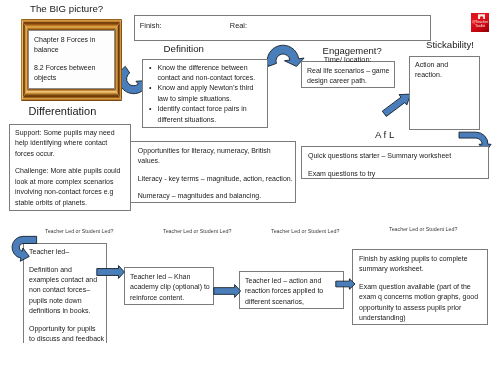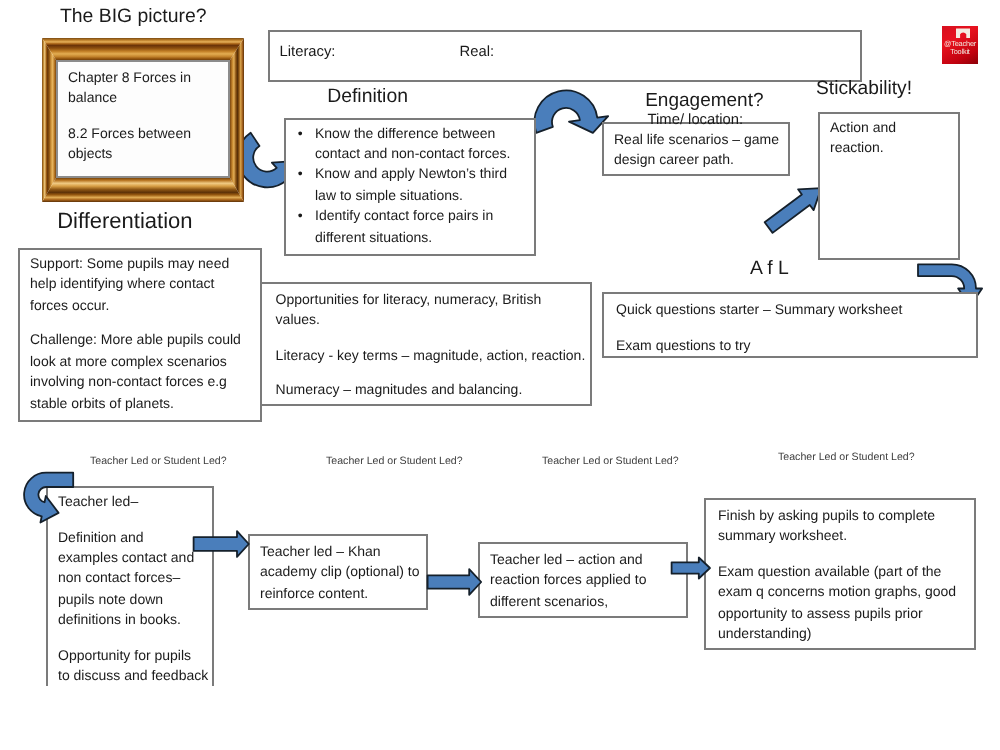--- a/index.html
+++ b/index.html
@@ -47,21 +47,21 @@
   #obj-list{position:absolute;left:14.5px;top:2.5px;width:112px;}
   .objitem{margin-bottom:0;padding-left:0;}
   .objitem:before{content:"\2022";position:absolute;left:-8.6px;top:0;font-size:7px;}
 
   
   #eng-title{left:322.6px;top:44.5px;font-size:9.5px;}
   #eng-box{left:301px;top:61px;width:94px;height:27px;}
   #eng-text{left:5px;top:4px;width:86px;}
 
   
-  #stick-title{left:408px;top:38.5px;font-size:9.6px;}
+  #stick-title{left:426px;top:38.5px;font-size:9.6px;}
   #stick-box{left:409px;top:56px;width:71px;height:74px;}
   #stick-text{left:5px;top:3px;width:62px;}
 
   
   #diff-title{left:28.6px;top:105px;font-size:11px;}
   #diff-box{left:9px;top:124px;width:122px;height:87px;}
   #diff-text{left:5px;top:3px;width:112px;}
 
   
   #lit-box{left:130px;top:141px;width:166px;height:62px;}
@@ -173,21 +173,21 @@
           <span class="ln">balance</span>
         </p>
         <p>
           <span class="ln">8.2 Forces between</span>
           <span class="ln">objects</span>
         </p>
       </div>
   </div>
 
   <div class="box" id="header-box"></div>
-  <div class="hdr hdr-small" id="h-teacher">Literacy:</div>
+  <div class="hdr hdr-small" id="h-teacher">Finish:</div>
   <div class="hdr hdr-small" id="h-class">Real:</div>
   <div class="hdr hdr-small" id="h-time">Time/ location:</div>
 
   <div id="logo">
     <svg id="logo-mark" width="7.2" height="5.4" viewBox="0 0 20.4 14">
       <path d="M0 0 H20.4 V14 H14.6 V8.2 A5.0 5.0 0 0 0 5.8 8.2 V14 H0 Z" fill="#f4ece1"></path>
     </svg>
     <div class="logo-txt">@Teacher</div>
     <div class="logo-txt">Toolkit</div>
   </div>

